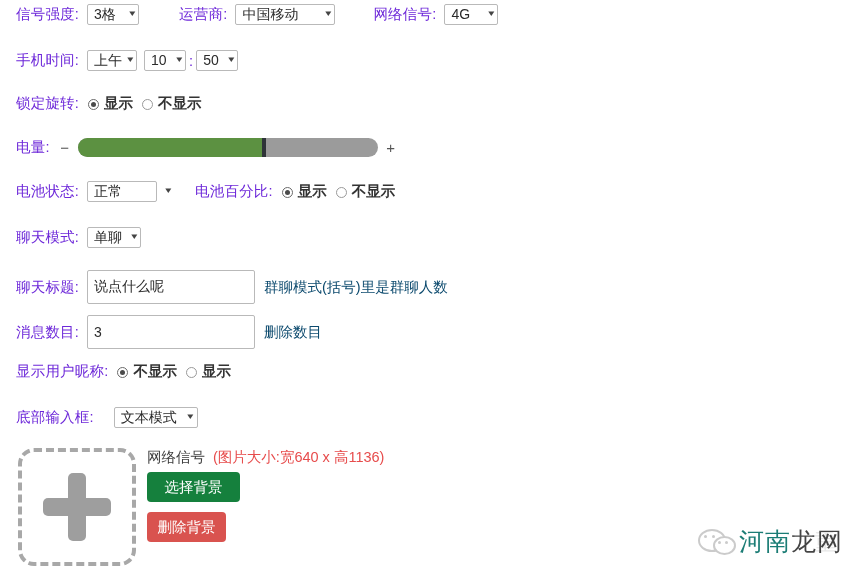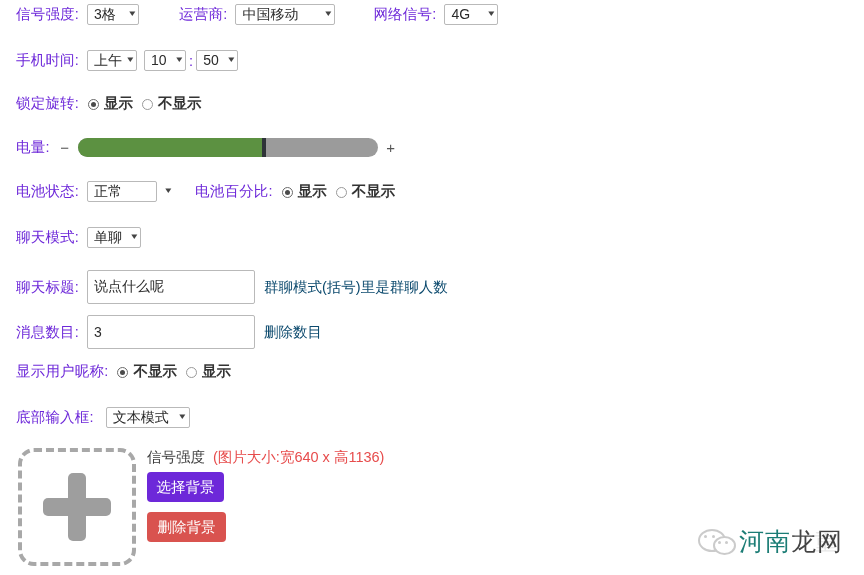--- a/index.html
+++ b/index.html
@@ -233,23 +233,23 @@
     color: #ffffff;
     font-size: 14.5px;
     font-family: "Liberation Sans", "DejaVu Sans", sans-serif;
     cursor: pointer;
     padding: 0;
     text-align: center;
   }
   .btn-choose {
     left: 147px;
     top: 28px;
-    width: 77px;
+    width: 93px;
     height: 30px;
-    background: #6d28d9;
+    background: #15803d;
   }
   .btn-delete {
     left: 147px;
     top: 68px;
     width: 79px;
     height: 30px;
     background: #d9534f;
   }
 
   
@@ -412,35 +412,35 @@
     <span class="radio-grp" style="margin-left:9px;">
       <span class="rd on"></span>
       <span class="rd-text">不显示</span>
       <span class="rd"></span>
       <span class="rd-text last">显示</span>
     </span>
   </div>
 
   <div class="row" style="left:16px; top:407px;">
     <span class="lbl">底部输入框:</span>
-    <span class="sel sel-input" style="margin-left:12px;">
+    <span class="sel sel-input" style="margin-left:20px;">
       <span>文本模式</span>
       <span class="cv">▾</span>
     </span>
   </div>
 
   <div class="upload-block">
     <div class="dropbox">
       <span class="plus-icon">
         <i class="h"></i>
         <i class="v"></i>
       </span>
     </div>
     <div class="bg-label">
-      <span>信号强度</span>
+      <span>网络信号</span>
       <span class="red" style="margin-left:4px;">(图片大小:宽640 x 高1136)</span>
     </div>
     <button class="btn btn-choose">选择背景</button>
     <button class="btn btn-delete">删除背景</button>
   </div>
 
   <div class="wm-ghost">重</div>
 
   <div class="watermark">
     <span class="wm-logo">

